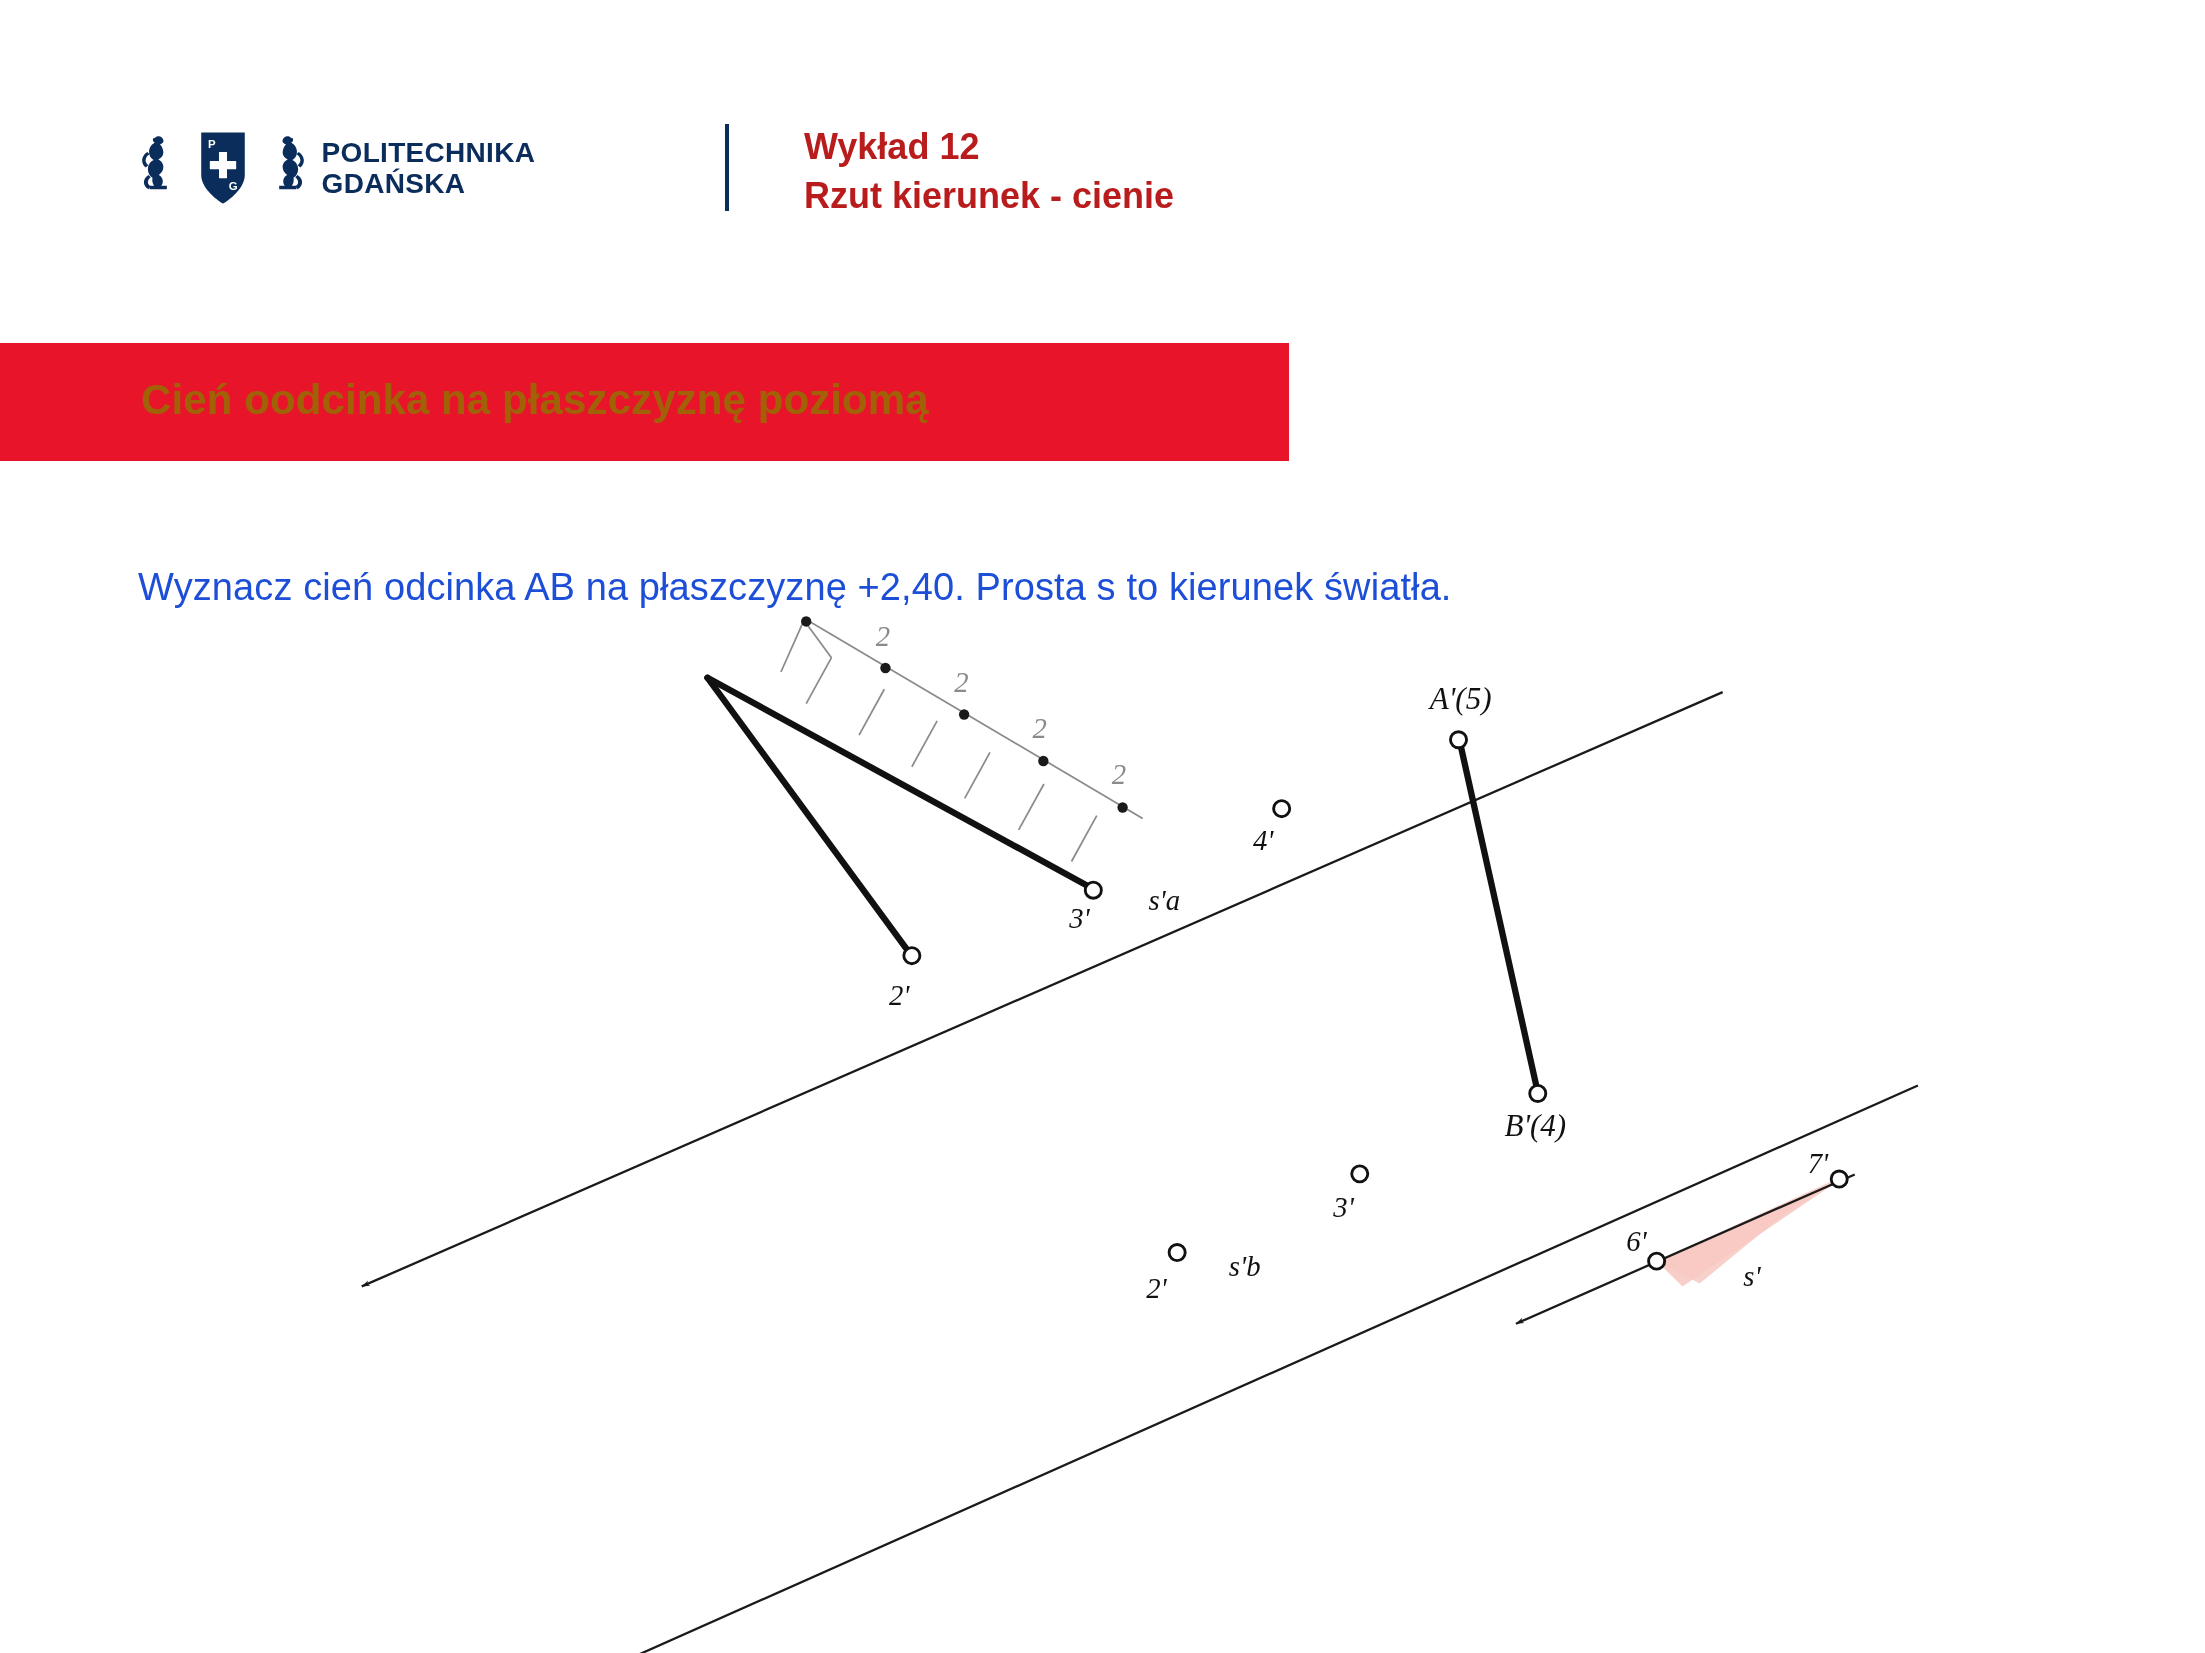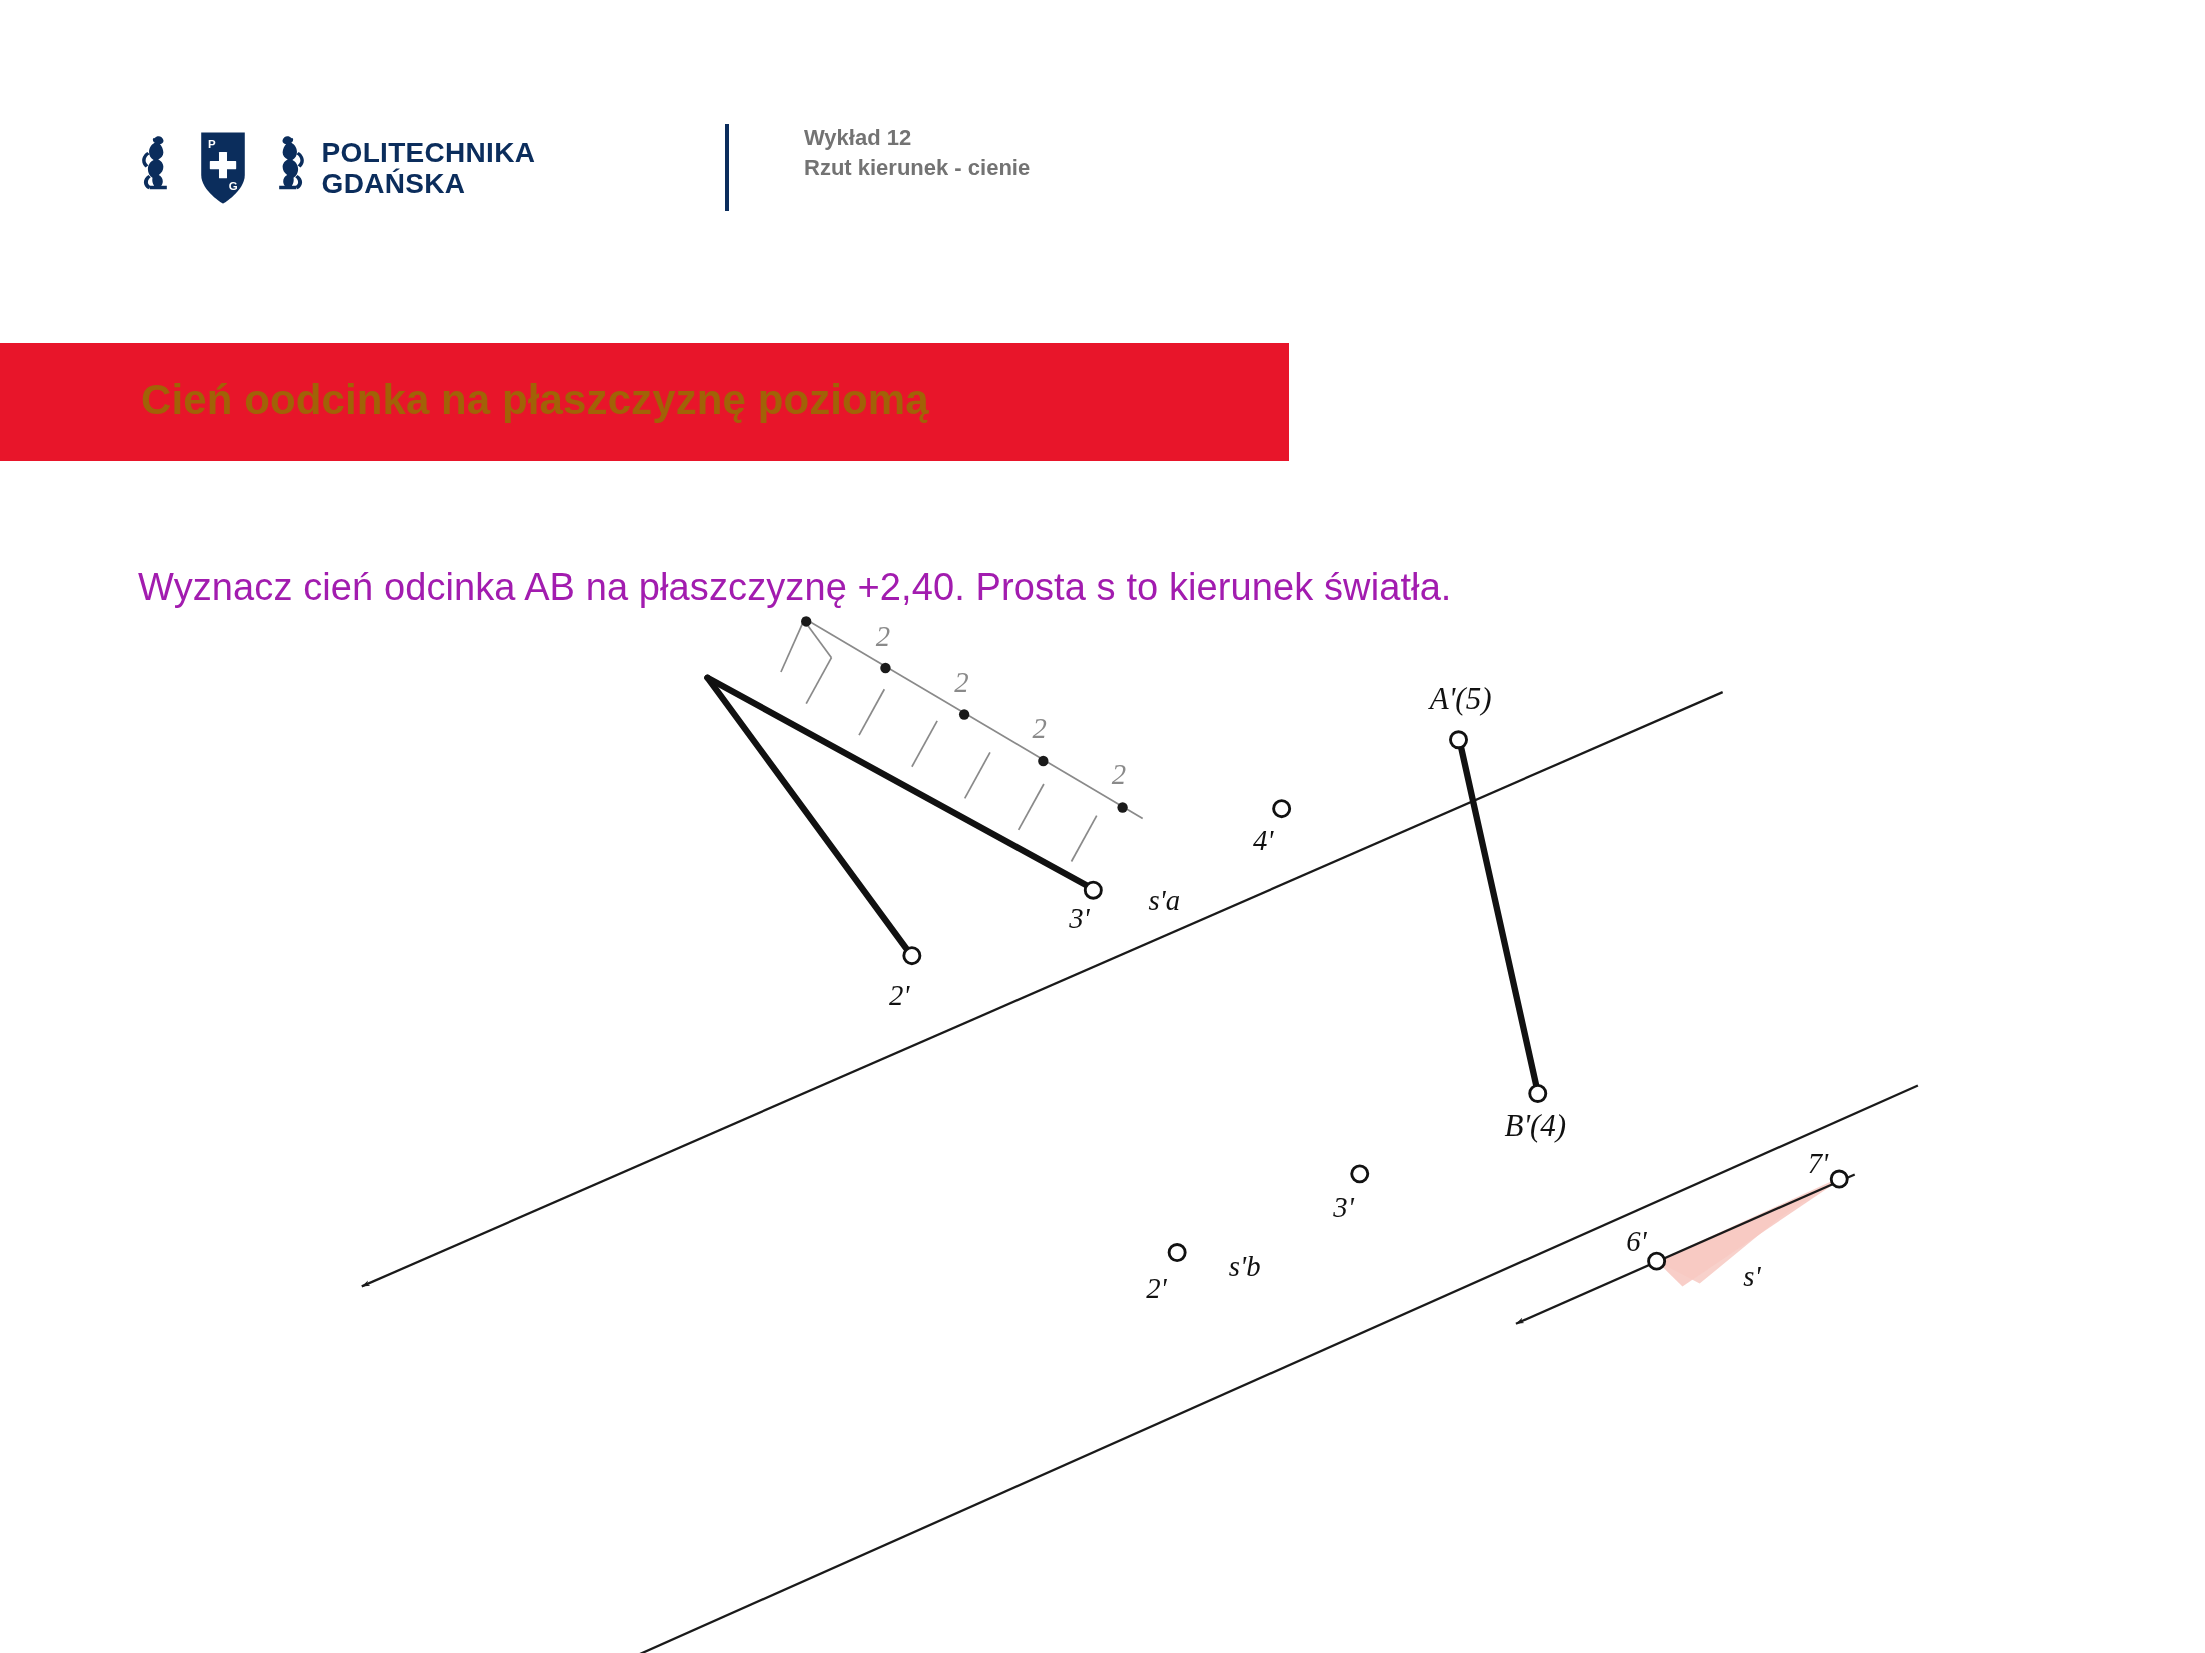--- a/index.html
+++ b/index.html
@@ -47,23 +47,23 @@
     left: 725px;
     top: 124px;
     width: 4px;
     height: 87px;
     background: #0b2d5c;
   }
   .lecture-block {
     position: absolute;
     left: 804px;
     top: 123px;
-    color: #737373;
+    color: #b91c1c;
     font-weight: bold;
-    font-size: 22px;
+    font-size: 36px;
     line-height: 1.35;
   }
 
   
   .banner {
     position: absolute;
     left: 0;
     top: 343px;
     width: 1289px;
     height: 118px;
@@ -77,21 +77,21 @@
     font-weight: bold;
     font-size: 42px;
     letter-spacing: 0.1px;
   }
 
   
   .task-text {
     position: absolute;
     left: 138px;
     top: 566px;
-    color: #a21caf;
+    color: #1d4ed8;
     font-size: 38px;
     letter-spacing: 0.1px;
   }
 
   
   .drawing {
     position: absolute;
     left: 0;
     top: 603px;
     width: 2205px;

